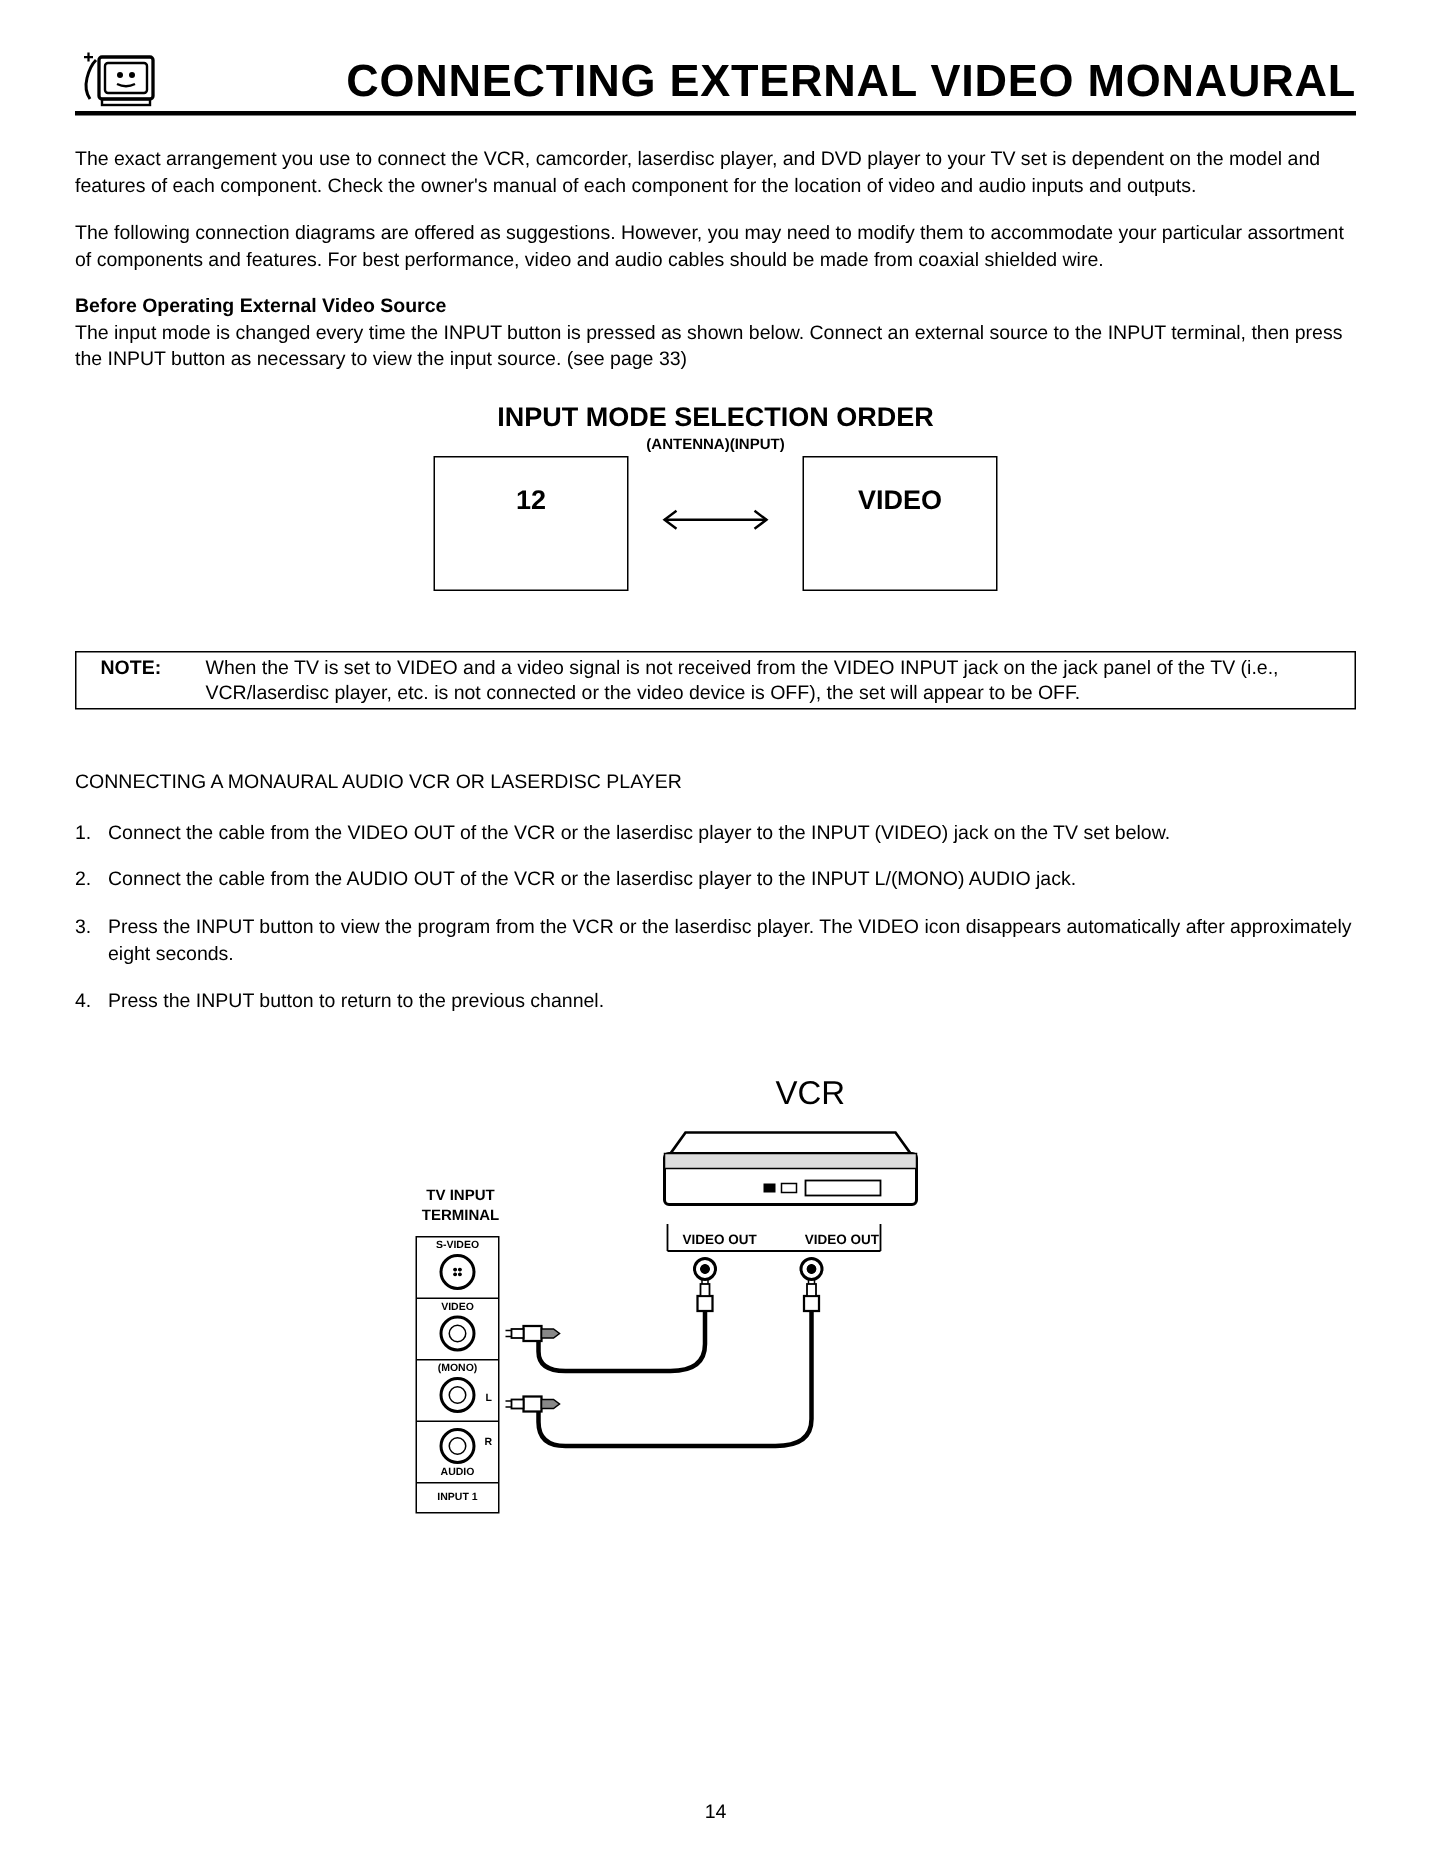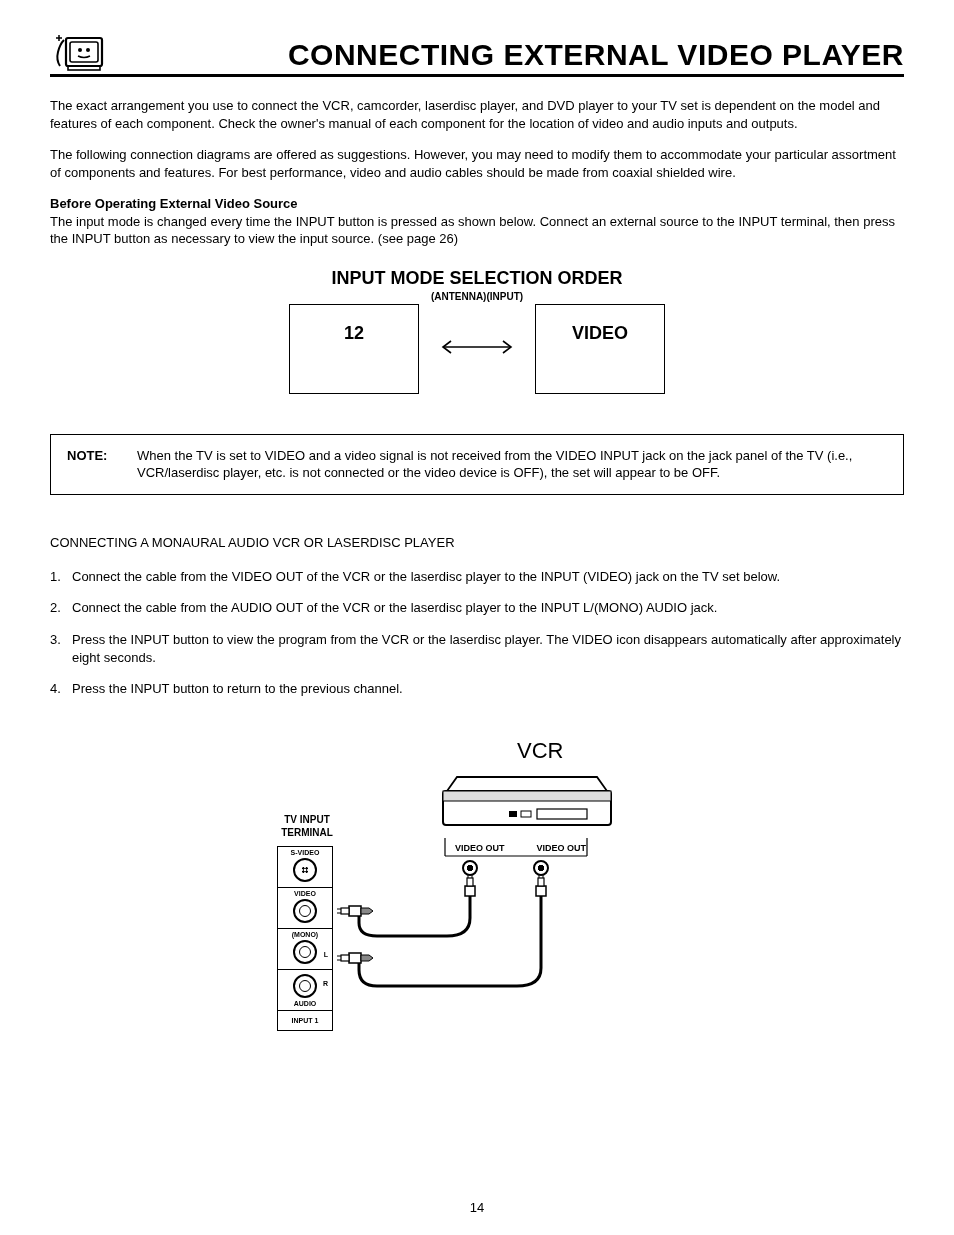--- a/index.html
+++ b/index.html
@@ -67,21 +67,21 @@
     font-weight: bold;
   }
   .arrow-between {
     position: absolute;
     left: 50%;
     top: 50%;
     transform: translate(-50%, -50%);
   }
   .note-box {
     border: 1.5px solid #000;
-    padding: 12px 16px;
+    padding: 1px 16px;
     font-size: 13px;
     line-height: 1.35;
     margin: 20px 0 40px 0;
     display: flex;
   }
   .note-label {
     font-weight: bold;
     width: 70px;
     flex-shrink: 0;
   }
@@ -206,29 +206,29 @@
       <rect x="16" y="8" width="36" height="28" rx="2" fill="none" stroke="#000" stroke-width="2.2"></rect>
       <rect x="20" y="12" width="28" height="20" rx="2" fill="none" stroke="#000" stroke-width="1.6"></rect>
       <circle cx="30" cy="20" r="2" fill="#000"></circle>
       <circle cx="38" cy="20" r="2" fill="#000"></circle>
       <path d="M28 26 Q34 29 40 26" fill="none" stroke="#000" stroke-width="1.5"></path>
       <path d="M10 36 Q6 30 8 22 Q10 14 14 10" fill="none" stroke="#000" stroke-width="2"></path>
       <path d="M6 8 L12 8 M9 5 L9 11" stroke="#000" stroke-width="1.5"></path>
       <rect x="18" y="36" width="32" height="4" fill="none" stroke="#000" stroke-width="1.6"></rect>
     </svg>
   </span>
-  <h1 class="page-title">CONNECTING EXTERNAL VIDEO PLAYER</h1>
+  <h1 class="page-title">CONNECTING EXTERNAL VIDEO MONAURAL</h1>
 </div>
 
 <p class="body-text">The exact arrangement you use to connect the VCR, camcorder, laserdisc player, and DVD player to your TV set is dependent on the model and features of each component.  Check the owner's manual of each component for the location of video and audio inputs and outputs.</p>
 <p class="body-text">The following connection diagrams are offered as suggestions.  However, you may need to modify them to accommodate your particular assortment of components and features.  For best performance, video and audio cables should be made from coaxial shielded wire.</p>
 
 <p class="body-text">
   <span class="bold">Before Operating External Video Source</span><br>
-  <span>The input mode is changed every time the INPUT button is pressed as shown below.  Connect an external source to the INPUT terminal, then press the INPUT button as necessary to view the input source.  (see page 26)</span>
+  <span>The input mode is changed every time the INPUT button is pressed as shown below.  Connect an external source to the INPUT terminal, then press the INPUT button as necessary to view the input source.  (see page 33)</span>
 </p>
 
 <div class="input-mode-section">
   <div class="input-mode-title">INPUT MODE SELECTION ORDER</div>
   <div class="input-mode-labels">
     <span>(ANTENNA)</span>
     <span>(INPUT)</span>
   </div>
   <div class="input-mode-boxes">
     <div class="mode-box">12</div>

